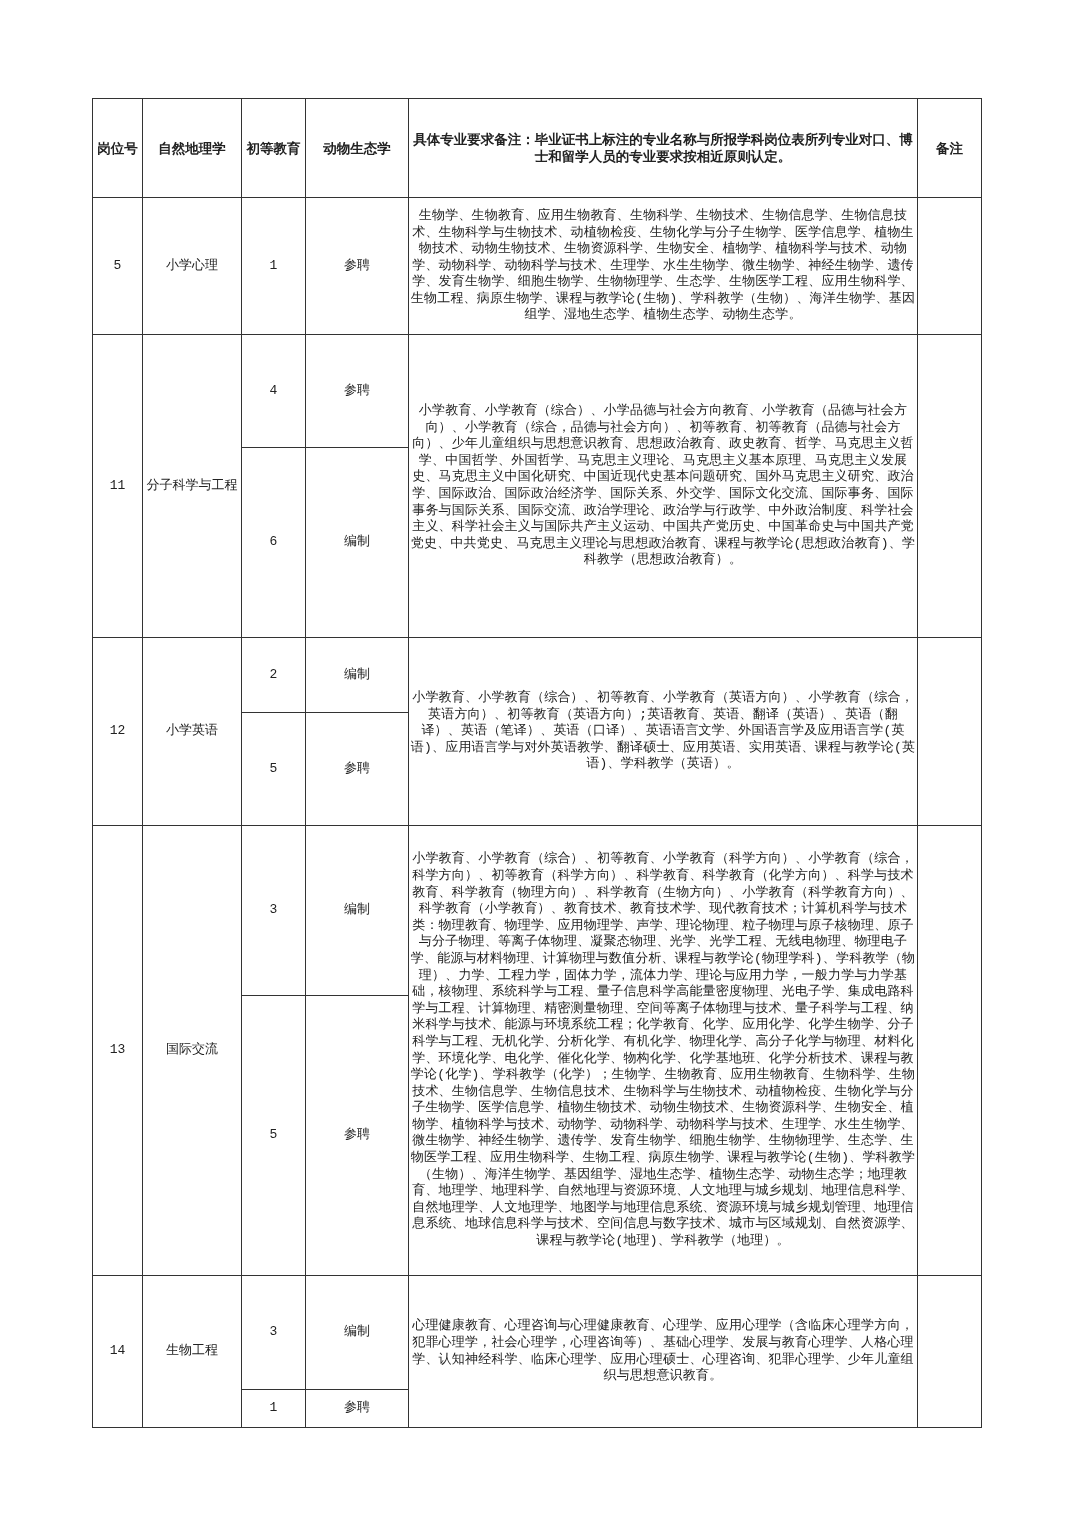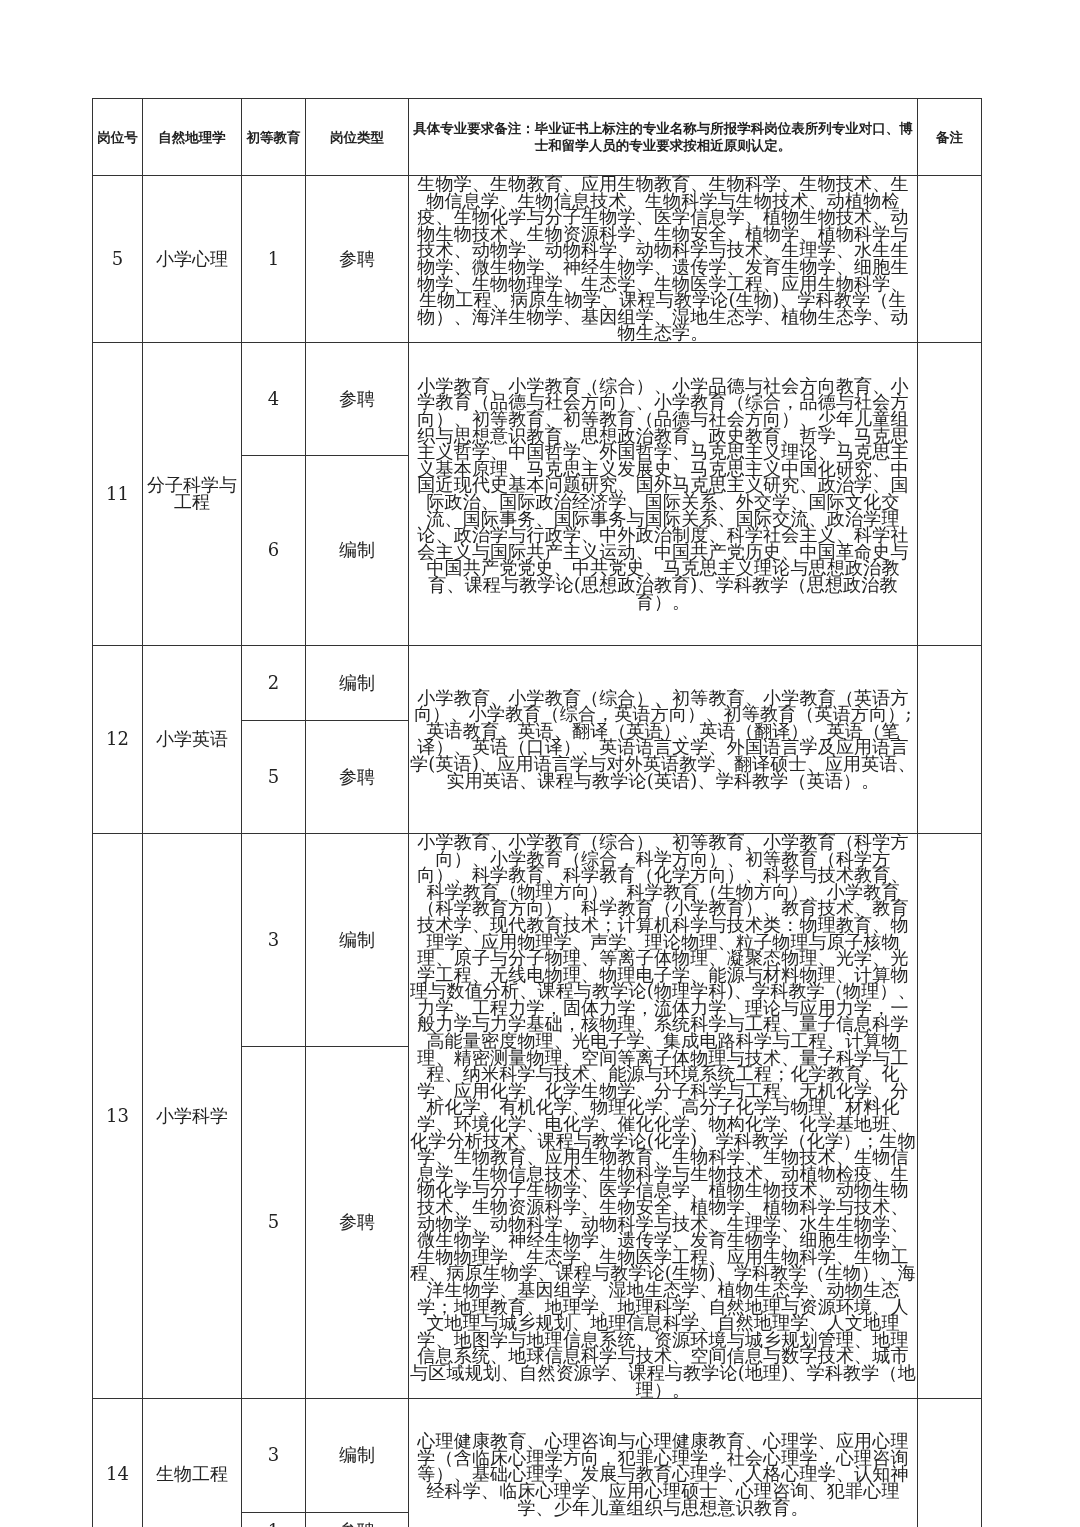--- a/index.html
+++ b/index.html
@@ -8,22 +8,23 @@
   table.recruit {
     position:absolute; left:92px; top:98px;
     border-collapse:collapse; table-layout:fixed;
     width:889px;
   }
   table.recruit td, table.recruit th {
     border:1.5px solid #333;
     padding:0;
     text-align:center; vertical-align:middle;
     font-weight:normal;
-    font-size:18px;
+    font-size:13px;
     line-height:16.6px;
+    font-family:Liberation Mono, monospace;
   }
   table.recruit th { font-weight:bold; font-size:13.5px; font-family:"DejaVu Sans", "Liberation Sans", sans-serif; }
   th.req-head { font-size:13px; line-height:20px; padding:0 4px; }
   td.req { font-size:12.4px; line-height:16.6px; padding:0 6px; text-align:center; text-align-last:center; letter-spacing:0.2px; }
   td.num { font-size:13px; }
   td.post { font-size:13.5px; line-height:18px; padding:0 6px; }
   td.type { font-size:13.5px; }
 </style>
 </head>
 <body>
@@ -31,25 +32,25 @@
 <table class="recruit">
   <colgroup>
     <col style="width:50px">
     <col style="width:99px">
     <col style="width:64px">
     <col style="width:103px">
     <col style="width:509px">
     <col style="width:64px">
   </colgroup>
   <thead>
-    <tr style="height:77px">
+    <tr style="height:99px">
       <th>岗位号</th>
       <th>自然地理学</th>
       <th>初等教育</th>
-      <th>岗位类型</th>
+      <th>动物生态学</th>
       <th class="req-head">具体专业要求备注：毕业证书上标注的专业名称与所报学科岗位表所列专业对口、博士和留学人员的专业要求按相近原则认定。</th>
       <th>备注</th>
     </tr>
   </thead>
   <tbody>
 
     <tr style="height:137px">
       <td class="num">5</td>
       <td class="post">小学心理</td>
       <td class="num">1</td>
@@ -79,21 +80,21 @@
       <td class="req" rowspan="2">小学教育、小学教育（综合）、初等教育、小学教育（英语方向）、小学教育（综合，英语方向）、初等教育（英语方向）;英语教育、英语、翻译（英语）、英语（翻译）、英语（笔译）、英语（口译）、英语语言文学、外国语言学及应用语言学(英语)、应用语言学与对外英语教学、翻译硕士、应用英语、实用英语、课程与教学论(英语)、学科教学（英语）。</td>
       <td rowspan="2"></td>
     </tr>
     <tr style="height:113px">
       <td class="num">5</td>
       <td class="type">参聘</td>
     </tr>
 
     <tr style="height:170px">
       <td class="num" rowspan="2">13</td>
-      <td class="post" rowspan="2">小学科学</td>
+      <td class="post" rowspan="2">国际交流</td>
       <td class="num">3</td>
       <td class="type">编制</td>
       <td class="req" rowspan="2">小学教育、小学教育（综合）、初等教育、小学教育（科学方向）、小学教育（综合，科学方向）、初等教育（科学方向）、科学教育、科学教育（化学方向）、科学与技术教育、科学教育（物理方向）、科学教育（生物方向）、小学教育（科学教育方向）、科学教育（小学教育）、教育技术、教育技术学、现代教育技术；计算机科学与技术类：物理教育、物理学、应用物理学、声学、理论物理、粒子物理与原子核物理、原子与分子物理、等离子体物理、凝聚态物理、光学、光学工程、无线电物理、物理电子学、能源与材料物理、计算物理与数值分析、课程与教学论(物理学科)、学科教学（物理）、力学、工程力学，固体力学，流体力学、理论与应用力学，一般力学与力学基础，核物理、系统科学与工程、量子信息科学高能量密度物理、光电子学、集成电路科学与工程、计算物理、精密测量物理、空间等离子体物理与技术、量子科学与工程、纳米科学与技术、能源与环境系统工程；化学教育、化学、应用化学、化学生物学、分子科学与工程、无机化学、分析化学、有机化学、物理化学、高分子化学与物理、材料化学、环境化学、电化学、催化化学、物构化学、化学基地班、化学分析技术、课程与教学论(化学)、学科教学（化学）；生物学、生物教育、应用生物教育、生物科学、生物技术、生物信息学、生物信息技术、生物科学与生物技术、动植物检疫、生物化学与分子生物学、医学信息学、植物生物技术、动物生物技术、生物资源科学、生物安全、植物学、植物科学与技术、动物学、动物科学、动物科学与技术、生理学、水生生物学、微生物学、神经生物学、遗传学、发育生物学、细胞生物学、生物物理学、生态学、生物医学工程、应用生物科学、生物工程、病原生物学、课程与教学论(生物)、学科教学（生物）、海洋生物学、基因组学、湿地生态学、植物生态学、动物生态学；地理教育、地理学、地理科学、自然地理与资源环境、人文地理与城乡规划、地理信息科学、自然地理学、人文地理学、地图学与地理信息系统、资源环境与城乡规划管理、地理信息系统、地球信息科学与技术、空间信息与数字技术、城市与区域规划、自然资源学、课程与教学论(地理)、学科教学（地理）。</td>
       <td rowspan="2"></td>
     </tr>
     <tr style="height:280px">
       <td class="num">5</td>
       <td class="type">参聘</td>
     </tr>
 

